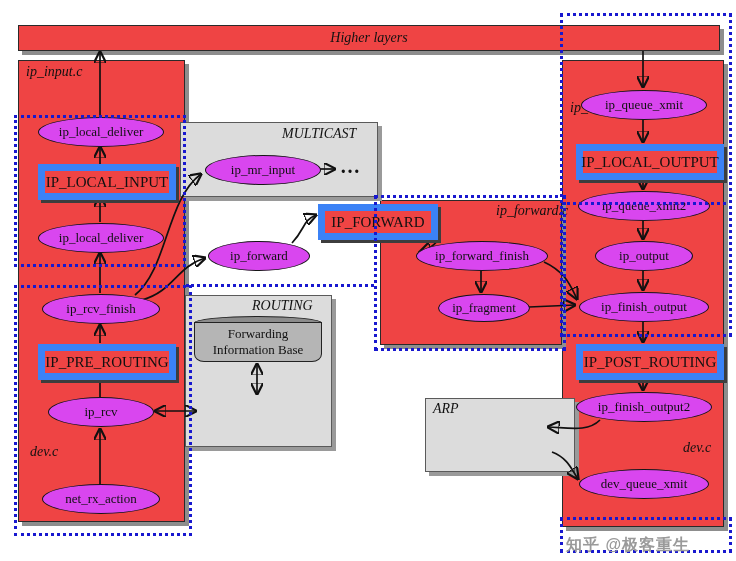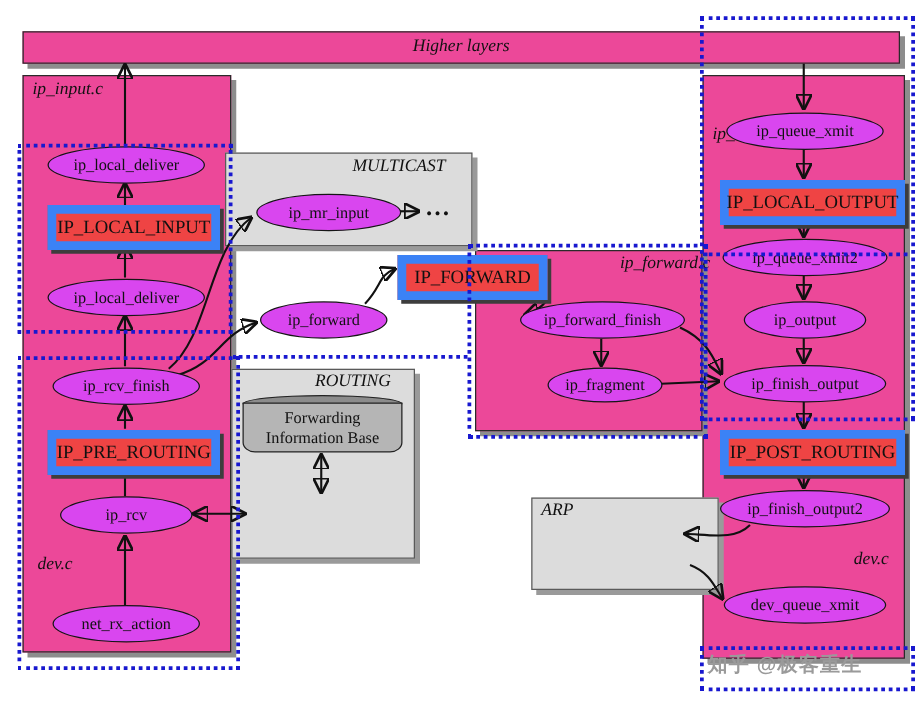--- a/index.html
+++ b/index.html
@@ -1,18 +1,18 @@
 <!DOCTYPE html>
 <html><head>
 <meta charset="utf-8">
 <style>
   html,body{margin:0;padding:0;background:#fff;}
   .canvas{position:relative;width:736px;height:561px;background:#fff;overflow:hidden;
           font-family:"Liberation Serif", serif;color:#111;}
-  .secbox{position:absolute;background:#ec4899;border:1px solid #2a2a2a;
+  .secbox{position:absolute;background:#ef4444;border:1px solid #2a2a2a;
           box-shadow:4px 4px 0 #8d8d8d;z-index:1;}
   .graybox{position:absolute;background:#dcdcdc;border:1px solid #5a5a5a;
            box-shadow:4px 4px 0 #9a9a9a;z-index:2;}
   .seclabel{position:absolute;font-style:italic;font-size:14px;white-space:nowrap;z-index:3;}
   .node{position:absolute;background:#d946ef;border:1.4px solid #151515;border-radius:50%;
         display:flex;align-items:center;justify-content:center;font-size:13px;
         white-space:nowrap;z-index:5;text-align:center;}
   .hook{position:absolute;background:#ef4444;border:7px solid #3b82f6;box-shadow:3px 3px 0 #3d3d3d;
         display:flex;align-items:center;justify-content:center;font-size:15px;
         white-space:nowrap;z-index:5;}
@@ -22,21 +22,21 @@
   .arrows path, .arrows line{stroke:#111;stroke-width:1.7;fill:none;}
   .cyl{position:absolute;z-index:5;}
   .cyl-top{position:absolute;left:0;right:0;top:0;height:12px;background:#8c8c8c;
            border:1.4px solid #222;border-radius:50%;}
   .cyl-body{position:absolute;left:0;right:0;top:6px;bottom:0;background:#b5b5b5;
             border:1.4px solid #222;border-radius:0 0 10px 10px / 0 0 8px 8px;}
   .cyl-text{position:absolute;left:0;right:0;top:10px;text-align:center;font-size:13px;
             line-height:1.25;z-index:2;}
   .dots{position:absolute;font-size:20px;font-weight:bold;z-index:5;}
   .watermark{position:absolute;font-family:"Liberation Sans", sans-serif;font-weight:bold;
-             font-size:16px;color:#9a9a9a;letter-spacing:1px;z-index:7;white-space:nowrap;}
+             font-size:16px;color:#9a9a9a;letter-spacing:1px;z-index:7;white-space:nowrap;margin-top:13px;}
   .two-line{line-height:1.1;font-weight:bold;font-size:12.5px;}
 </style>
 </head>
 <body>
 
 <div class="canvas">
 
   <div class="secbox" style="left:18px;top:25px;width:700px;height:24px;z-index:1;">
     <div style="width:100%;text-align:center;font-style:italic;font-size:14px;line-height:24px;">Higher layers</div>
   </div>

